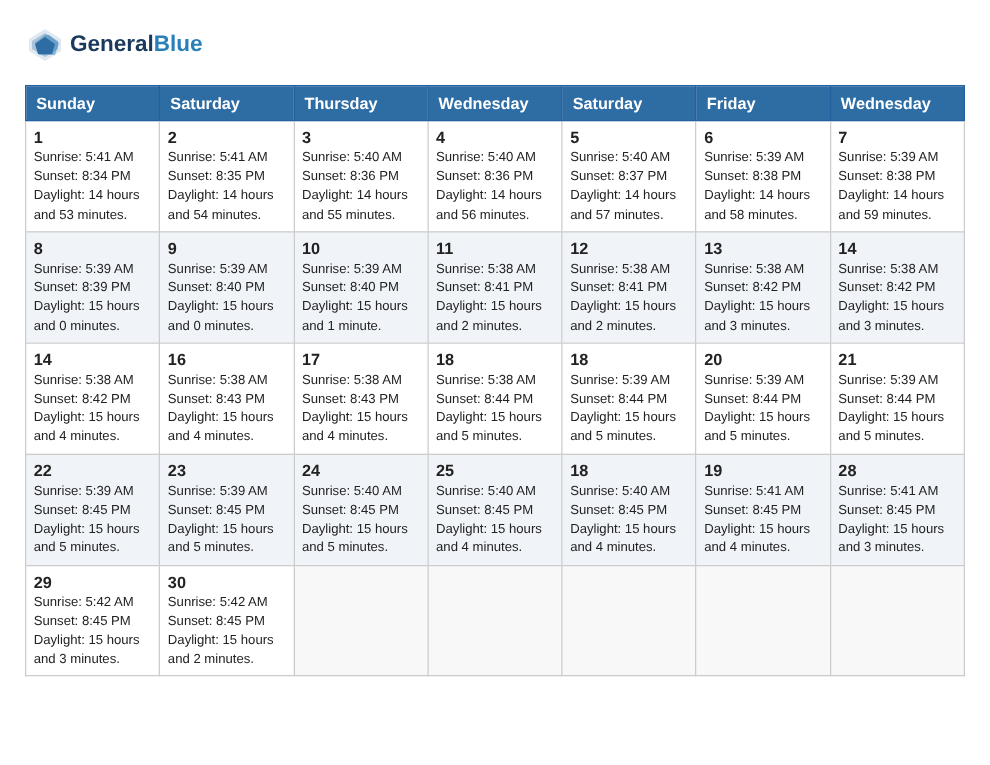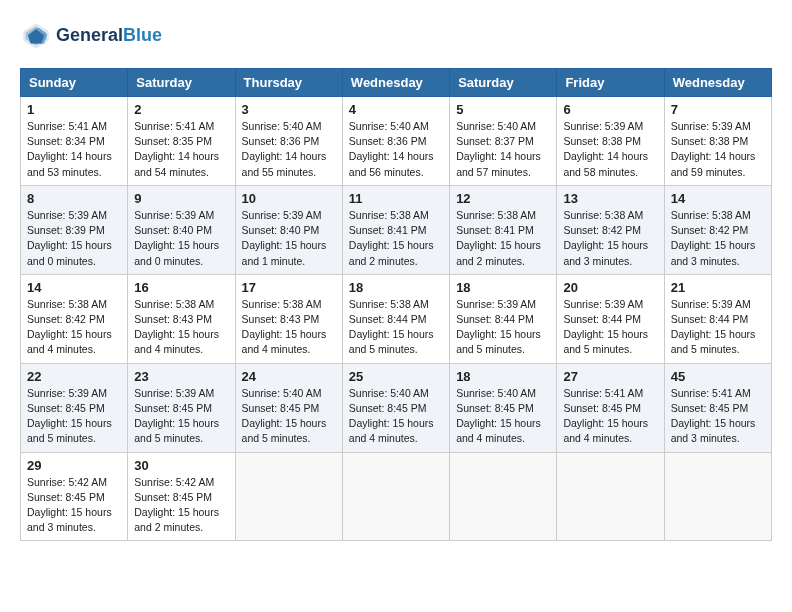--- a/index.html
+++ b/index.html
@@ -223,25 +223,25 @@
         </td>
         <td>
           <span class="day-num">25</span>
           <div class="cell-info">Sunrise: 5:40 AM<br>Sunset: 8:45 PM<br>Daylight: 15 hours<br>and 4 minutes.</div>
         </td>
         <td>
           <span class="day-num">18</span>
           <div class="cell-info">Sunrise: 5:40 AM<br>Sunset: 8:45 PM<br>Daylight: 15 hours<br>and 4 minutes.</div>
         </td>
         <td>
-          <span class="day-num">27</span>
+          <span class="day-num">19</span>
           <div class="cell-info">Sunrise: 5:41 AM<br>Sunset: 8:45 PM<br>Daylight: 15 hours<br>and 4 minutes.</div>
         </td>
         <td>
-          <span class="day-num">45</span>
+          <span class="day-num">28</span>
           <div class="cell-info">Sunrise: 5:41 AM<br>Sunset: 8:45 PM<br>Daylight: 15 hours<br>and 3 minutes.</div>
         </td>
       </tr>
       <tr>
         <td>
           <span class="day-num">29</span>
           <div class="cell-info">Sunrise: 5:42 AM<br>Sunset: 8:45 PM<br>Daylight: 15 hours<br>and 3 minutes.</div>
         </td>
         <td>
           <span class="day-num">30</span>

